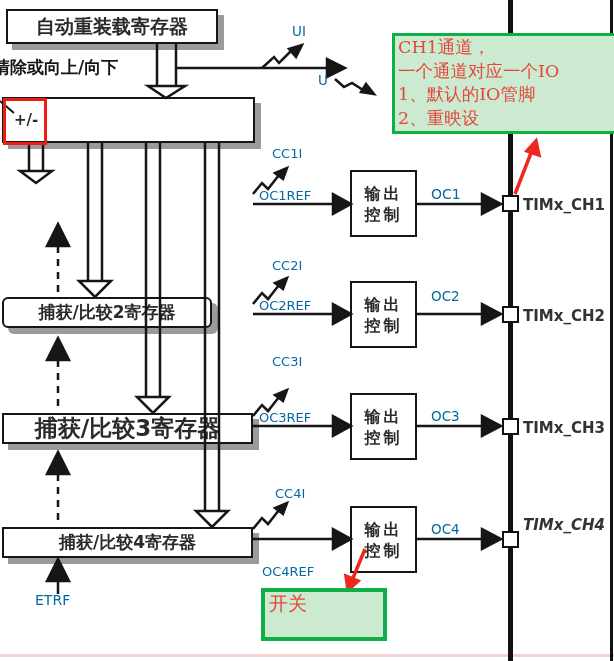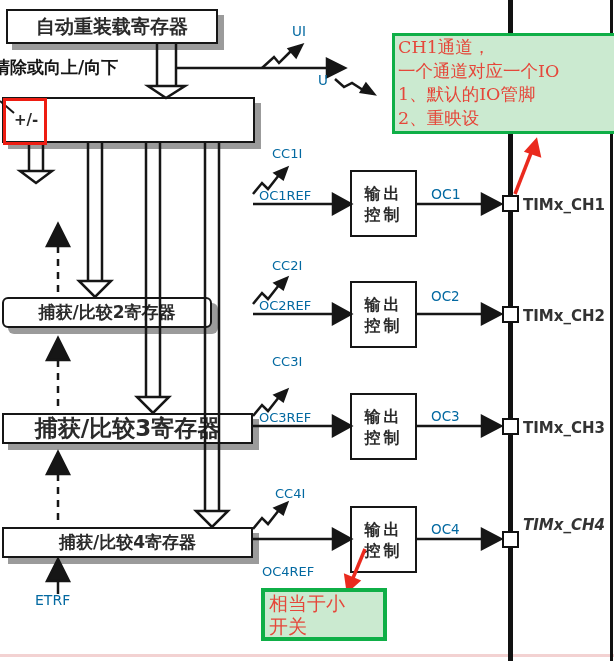--- a/index.html
+++ b/index.html
@@ -199,17 +199,16 @@
   </svg>
 
   <div class="note" style="left:392px;top:33px;width:230px;height:101px;background:#cbead0;border:3px solid #0faf47;color:#e5473a;font-size:17.5px;line-height:23.5px;padding:0 3px;">
     <div>CH1通道，</div>
     <div>一个通道对应一个IO</div>
     <div>1、默认的IO管脚</div>
     <div>2、重映设</div>
   </div>
 
   <div class="note" style="left:261px;top:588px;width:126px;height:53px;background:#cbead0;border:4px solid #0faf47;color:#e5473a;font-size:19px;line-height:23px;padding:0 4px;">
-    <div>相当于小</div>
     <div>开关</div>
   </div>
 
 </div>
 
 </body></html>

